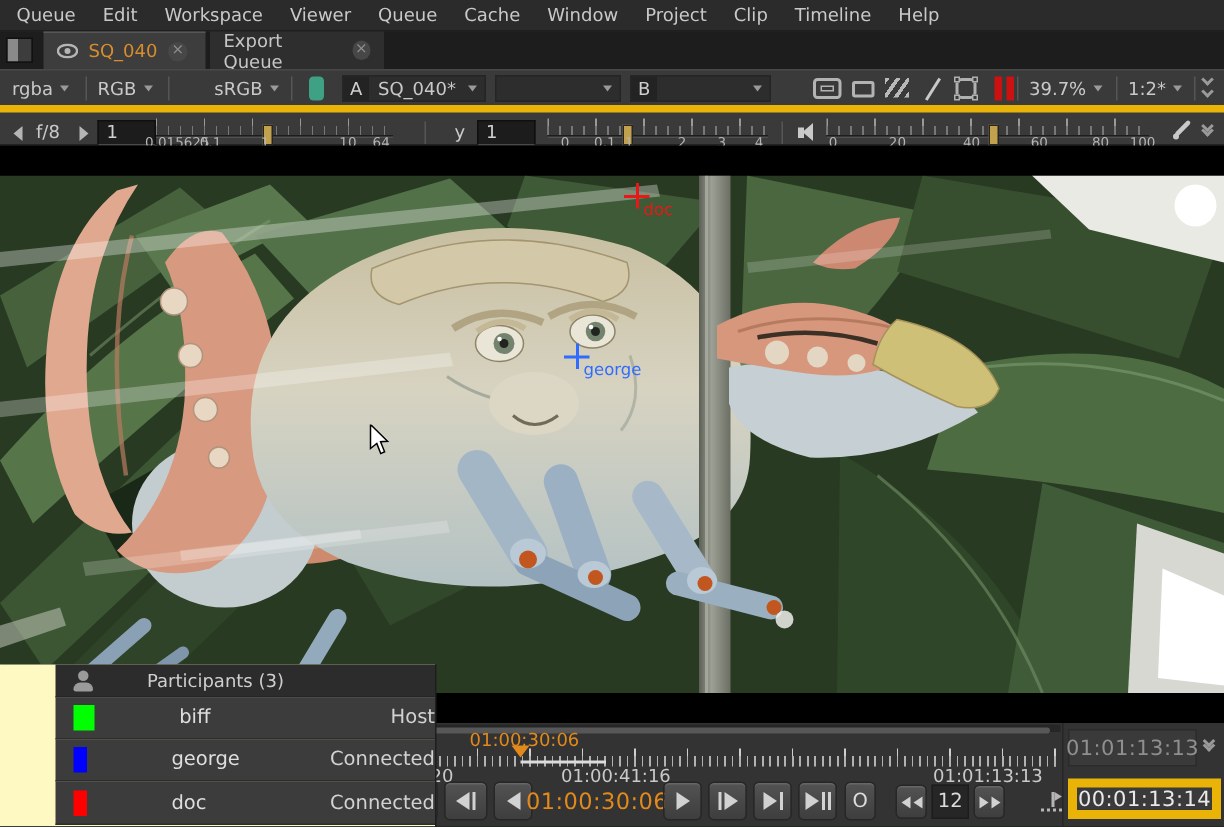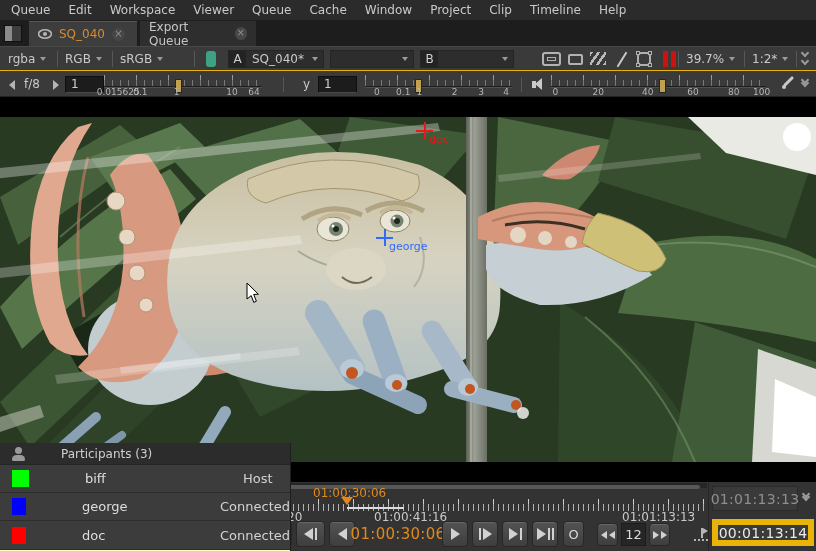--- a/index.html
+++ b/index.html
@@ -21,21 +21,21 @@
          padding:0 9px; font-size:12px; }
   .tab.active { left:29px; width:108px; background:#3d3d3d; border-top:1px solid #565656; }
   .tab.inactive { left:140px; width:116px; background:#2e2e2e; color:#c6c6c6; }
   .tabclose { width:13px; height:13px; border-radius:50%; background:#474747; color:#8f8f8f;
               font-size:10px; line-height:12px; text-align:center; }
   .eyeicon { width:14px; height:10px; }
 
   
   .tb1 { position:absolute; top:46px; left:0; right:0; height:24px; background:#3a3a3a; border-top:1px solid #484848; }
   .tb2 { position:absolute; top:70px; left:0; right:0; height:27px; background:#3a3a3a;
-         border-top:1px solid #eab308; border-bottom:1px solid #222; }
+         border-top:5px solid #eab308; border-bottom:1px solid #222; }
   .dd { position:absolute; top:0; height:24px; display:flex; align-items:center; gap:5px;
         color:#c9c9c9; font-size:12px; }
   .caret { width:0; height:0; border-left:3.5px solid transparent; border-right:3.5px solid transparent;
            border-top:4px solid #9a9a9a; }
   .vsep { position:absolute; top:4px; height:16px; width:1px; background:#565656; }
   .vsep2 { position:absolute; top:6px; height:15px; width:1px; background:#565656; }
   .tagicon { position:absolute; top:4px; width:10px; height:16px; border-radius:3px; }
   .grpbox { position:absolute; top:3px; height:18px; background:#2d2d2d; border:1px solid #252525;
             display:flex; align-items:center; }
   .letter { width:17px; height:100%; background:#232323; color:#cfcfcf; font-size:12px;
@@ -138,21 +138,21 @@
   .obtn { font-size:13px; color:#dcdcdc; }
   .i-mark { position:absolute; left:694px; top:46px; width:15px; height:13px; }
   .i-mark .pole { position:absolute; left:7px; top:0; width:2px; height:10px; background:#b5b5b5; }
   .i-mark .flag { position:absolute; left:9px; top:0; width:0; height:0;
                   border-top:3px solid transparent; border-bottom:3px solid transparent; border-left:5px solid #b5b5b5; }
   .i-mark .base { position:absolute; left:0; bottom:0; width:15px; height:2px;
                   background:repeating-linear-gradient(90deg,#b5b5b5 0 2px,transparent 2px 4px); }
 
   
   .ppanel { position:absolute; left:0; top:443px; width:290px; height:108px; z-index:20;
-            background:#fef9c3; box-shadow:1px 0 0 #1e1e1e; }
+            background:#fef9c3; box-shadow:1px 0 0 #1e1e1e;padding-left:37px; }
   .phead { height:22px; background:#2c2c2c; border-bottom:1px solid #252525;
            display:flex; align-items:center; }
   .p-ic { margin-left:10px; width:18px; height:14px; position:relative; }
   .p-ic .hd { position:absolute; left:5px; top:0; width:7px; height:7px; border-radius:50%; background:#9a9a9a; }
   .p-ic .bd { position:absolute; left:2px; top:8px; width:13px; height:6px; border-radius:6px 6px 2px 2px; background:#9a9a9a; }
   .ptitle { margin-left:33px; font-size:12px; color:#cfcfcf; }
   .prow { height:28px; background:#3c3c3c; border-bottom:1px solid #2d2d2d;
           display:flex; align-items:center;gap:43px; }
   .sw { width:17px; height:17px; margin-left:12px; }
   .pname { margin-left:13px; font-size:13px; color:#dedede; width:115px; }
@@ -197,21 +197,21 @@
     <div class="dd" style="left:8px">
       <span>rgba</span>
       <span class="caret"></span>
     </div>
     <div class="vsep" style="left:57px"></div>
     <div class="dd" style="left:65px">
       <span>RGB</span>
       <span class="caret"></span>
     </div>
     <div class="vsep" style="left:112px"></div>
-    <div class="dd" style="left:120px;width:66px;justify-content:flex-start">
+    <div class="dd" style="left:120px;width:66px;justify-content:flex-end">
       <span>sRGB</span>
       <span class="caret"></span>
     </div>
     <div class="vsep" style="left:194px"></div>
     <div class="tagicon" style="left: 206px; background-color: rgb(63, 161, 131);"></div>
     <div class="grpbox" style="left:228px;width:96px">
       <span class="letter">A</span>
       <span class="lbl">SQ_040*</span>
       <span class="caret"></span>
     </div>

